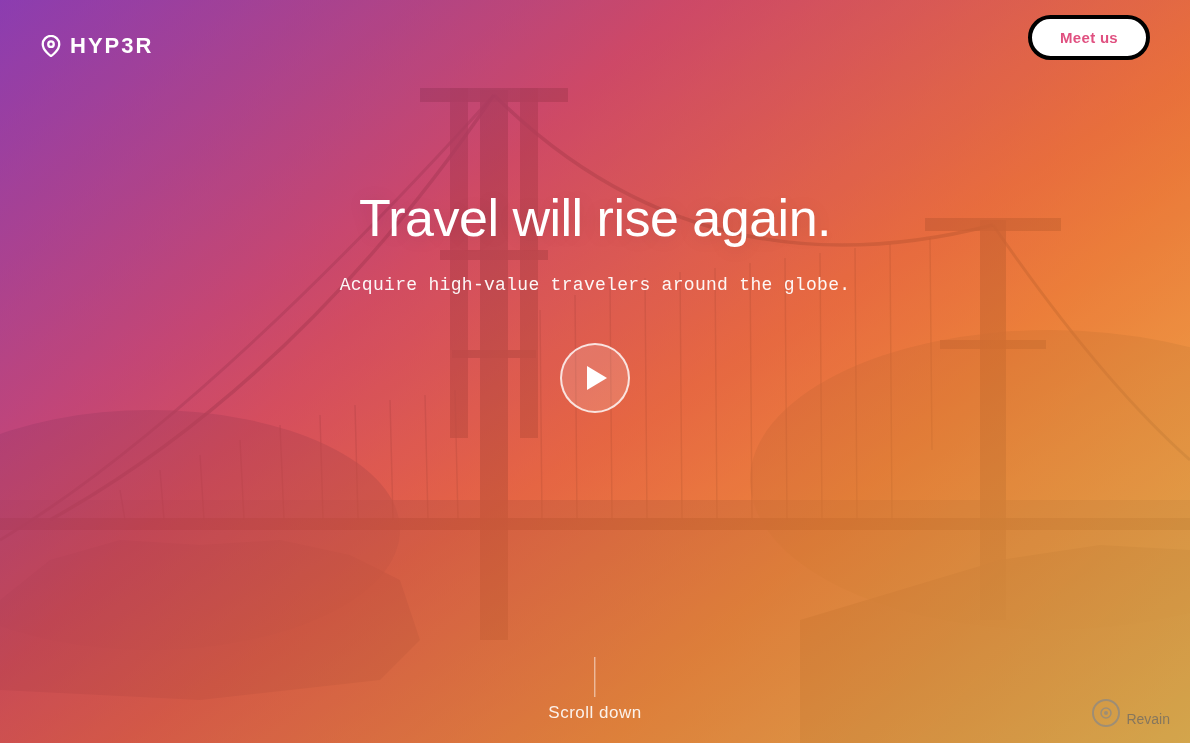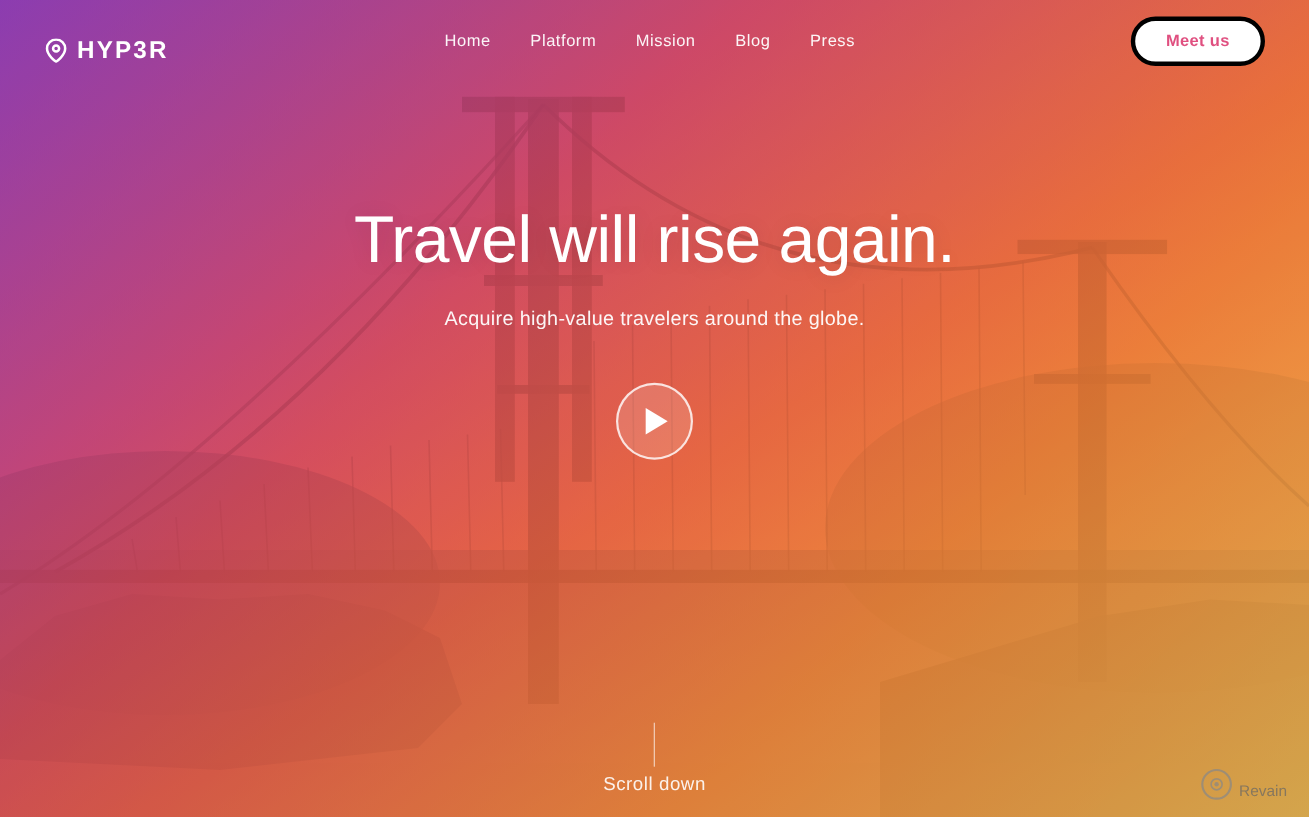--- a/index.html
+++ b/index.html
@@ -101,37 +101,38 @@
       display: flex;
       flex-direction: column;
       align-items: center;
       justify-content: center;
       z-index: 5;
       padding-bottom: 60px;
     }
 
     .hero-title {
       color: white;
-      font-size: 60px;
+      font-size: 52px;
       font-weight: 300;
       text-align: center;
       letter-spacing: -0.5px;
       line-height: 1.1;
       margin-bottom: 28px;
       text-shadow: 0 2px 20px rgba(0,0,0,0.1);
     }
 
     .hero-subtitle {
       color: white;
       font-size: 18px;
       font-weight: 300;
       text-align: center;
       letter-spacing: 0.3px;
       margin-bottom: 48px;
       opacity: 0.95;
+      font-family: Liberation Mono, monospace;
     }
 
     .play-btn {
       width: 70px;
       height: 70px;
       border-radius: 50%;
       border: 2.5px solid rgba(255,255,255,0.8);
       background: rgba(255,255,255,0.15);
       display: flex;
       align-items: center;
@@ -304,37 +305,20 @@
   <nav class="navbar">
     <div class="logo">
 
       <svg class="logo-pin" viewBox="0 0 24 24" fill="none" stroke="white" stroke-width="2.5" stroke-linecap="round" stroke-linejoin="round">
         <path d="M21 10c0 7-9 13-9 13s-9-6-9-13a9 9 0 0 1 18 0z"></path>
         <circle cx="12" cy="10" r="3"></circle>
       </svg>
       <span class="logo-text">HYP3R</span>
     </div>
 
-    <ul class="nav-links">
-      <li>
-        <a href="#">Home</a>
-      </li>
-      <li>
-        <a href="#">Platform</a>
-      </li>
-      <li>
-        <a href="#">Mission</a>
-      </li>
-      <li>
-        <a href="#">Blog</a>
-      </li>
-      <li>
-        <a href="#">Press</a>
-      </li>
-    </ul>
 
     <button class="meet-us-btn">Meet us</button>
   </nav>
 
   <div class="hero-content">
     <h1 class="hero-title">Travel will rise again.</h1>
     <p class="hero-subtitle">Acquire high-value travelers around the globe.</p>
     <div class="play-btn">
       <div class="play-triangle"></div>
     </div>

